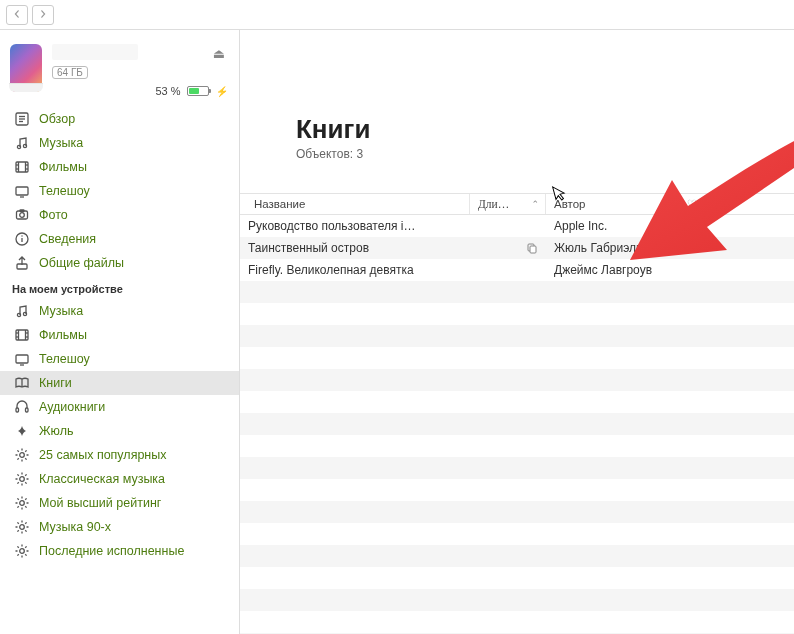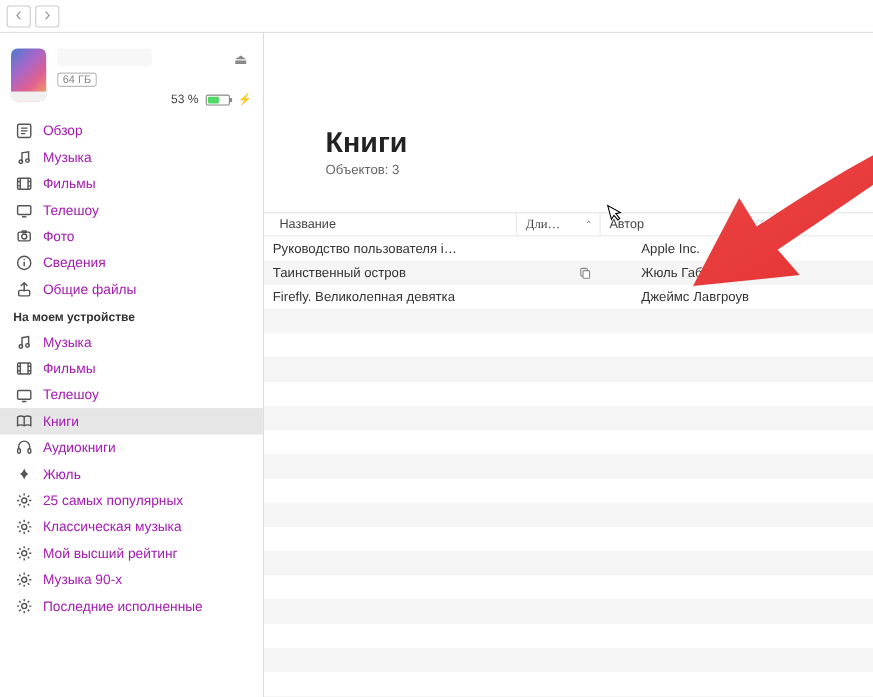--- a/index.html
+++ b/index.html
@@ -101,21 +101,21 @@
       font-weight: 600;
       color: #333;
       padding: 8px 12px 4px 12px;
     }
     .sb-item {
       display: flex;
       align-items: center;
       gap: 9px;
       padding: 4px 12px 4px 14px;
       font-size: 12.5px;
-      color: #a21caf;
+      color: #4d7c0f;
       cursor: pointer;
       height: 24px;
     }
     .sb-item.selected { background: #e6e6e6; }
     .sb-icon {
       width: 16px; height: 16px;
       display:flex; align-items:center; justify-content:center;
       color:#555; flex-shrink:0;
     }
     .sb-icon svg { width:16px; height:16px; }
@@ -151,21 +151,21 @@
     .col-author{ width: 130px; }
     .col-heart{ width: 32px; text-align:center; justify-content:center;}
     .tbody {}
     .trow {
       display:flex; height:22px; font-size:12px; align-items:center;
     }
     .trow:nth-child(even){ background:#f5f5f5; }
     .trow .td { padding:0 8px; white-space:nowrap; overflow:hidden; text-overflow:ellipsis; }
     .td-name{ width:230px; padding-left:14px;}
     .td-dur{ width:76px; color:#666; display:flex; justify-content:flex-end; padding-right:10px;}
-    .td-author{ width:130px;margin-left:29px;}
+    .td-author{ width:130px;}
     .td-heart{ width:32px;}
     .stripes {
       background: repeating-linear-gradient(#fff,#fff 22px,#f5f5f5 22px,#f5f5f5 44px);
     }
     .big-arrow {
       position:absolute;
       top: 62px; left: 352px;
       width: 310px; height: 180px;
       pointer-events:none;
     }

